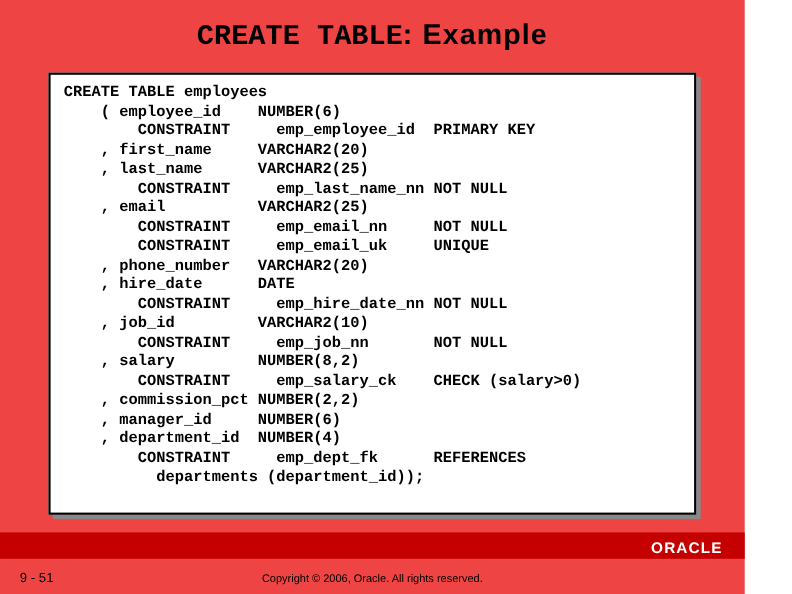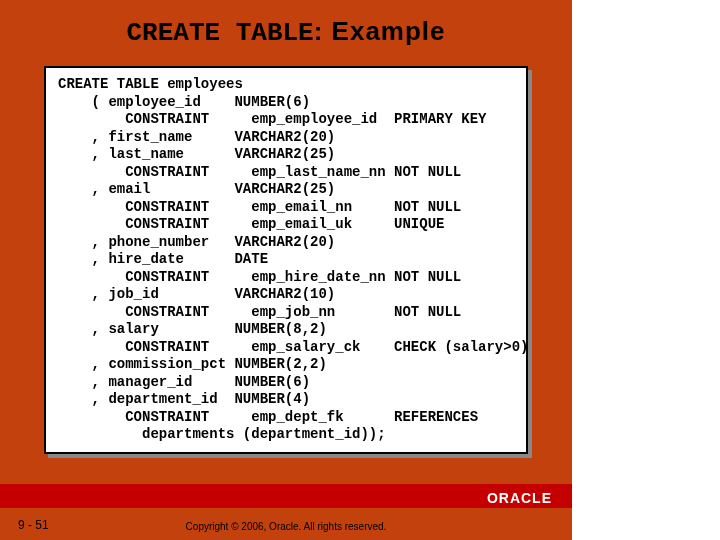--- a/index.html
+++ b/index.html
@@ -5,44 +5,44 @@
   html, body {
     margin: 0;
     padding: 0;
     width: 720px;
     height: 540px;
     background: #fff;
     font-family: Arial, Helvetica, sans-serif;
     overflow: hidden;
   }
   .slide {
-    width: 572px;
+    width: 677px;
     height: 540px;
     position: relative;
-    background: #c2410c;
+    background: #ef4444;
   }
   .title {
     text-align: center;
     font-size: 26px;
     font-weight: bold;
     color: #000;
     padding-top: 16px;
     letter-spacing: 1px;
     font-family: Arial, sans-serif;
   }
   .title .kw {
     font-family: "Courier New", Courier, monospace;
     letter-spacing: 0;
   }
   .codebox {
     margin: 18px 44px 0 44px;
     border: 2px solid #000;
     box-shadow: 4px 4px 0 #888;
     background: #fff;
-    padding: 8px 10px 8px 12px;
+    padding: 8px 10px 22px 12px;
   }
   .codebox pre {
     margin: 0;
     font-family: "Courier New", Courier, monospace;
     font-weight: bold;
     font-size: 14px;
     line-height: 1.25;
     white-space: pre;
     color: #000;
   }

